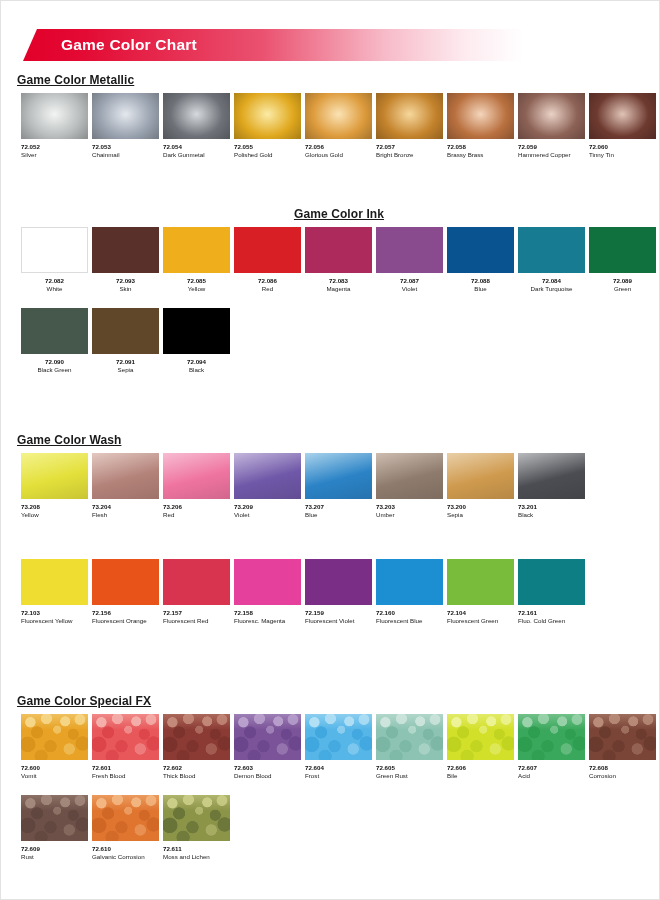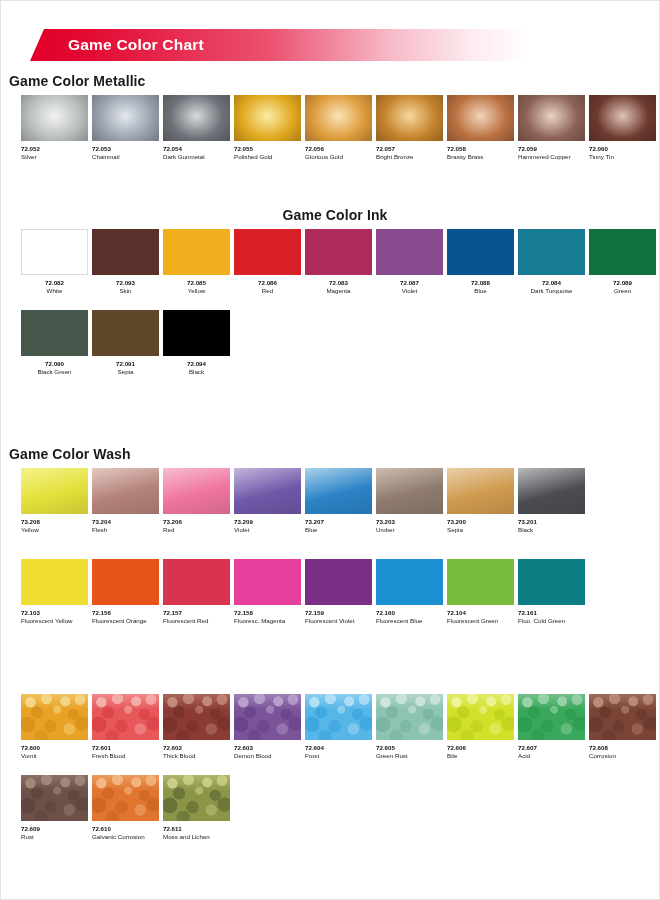--- a/index.html
+++ b/index.html
@@ -16,21 +16,21 @@
     width: 660px;
     height: 900px;
     background: #ffffff;
     border: 1px solid #e2e2e2;
     overflow: hidden;
   }
 
   
   .banner-wrap {
     position: absolute;
-    left: 7px;
+    left: 0;
     top: 28px;
     width: 536px;
     height: 32px;
   }
   .banner {
     position: absolute;
     left: 22px;
     top: 0;
     width: 500px;
     height: 32px;
@@ -48,26 +48,27 @@
     font-weight: 600;
     color: #ffffff;
     letter-spacing: 0.2px;
     white-space: nowrap;
   }
 
   
   .section { position: absolute; left: 0; width: 660px; }
 
   .section-title {
-    margin-left: 8px;
-    font-size: 14px;
+    margin-left: 16px;
+    font-size: 12px;
     font-weight: 700;
     color: #1a1a1a;
     letter-spacing: 0.1px;
     margin-bottom: 6px;
+    text-decoration: underline;
   }
 
   .swatch-row {
     display: flex;
     margin-left: 20px;
     gap: 4px;
     flex-wrap: nowrap;
   }
 
   .swatch-cell { width: 67px; flex: 0 0 67px; }
@@ -219,21 +220,21 @@
             <div class="chip-code">72.091</div>
             <div class="chip-name">Sepia</div>
           </div>
           <div class="swatch-cell">
             <div class="chip" style="background: rgb(0, 0, 0);"></div>
             <div class="chip-code">72.094</div>
             <div class="chip-name">Black</div>
           </div>
         </div>
       </div>
-      <div class="section" style="top: 445px;">
+      <div class="section" style="top: 432px;">
         <div class="section-title">Game Color Wash</div>
         <div class="swatch-row">
           <div class="swatch-cell">
             <div class="chip" style="background: linear-gradient(165deg, rgb(244, 243, 140) 0%, rgb(227, 224, 59) 55%, rgb(200, 197, 52) 100%);"></div>
             <div class="chip-code">73.208</div>
             <div class="chip-name">Yellow</div>
           </div>
           <div class="swatch-cell">
             <div class="chip" style="background: linear-gradient(165deg, rgb(227, 201, 194) 0%, rgb(179, 130, 121) 55%, rgb(158, 114, 106) 100%);"></div>
             <div class="chip-code">73.204</div>
@@ -309,20 +310,21 @@
             <div class="chip-name">Fluorescent Green</div>
           </div>
           <div class="swatch-cell">
             <div class="chip" style="background: rgb(13, 127, 132);"></div>
             <div class="chip-code">72.161</div>
             <div class="chip-name">Fluo. Cold Green</div>
           </div>
         </div>
       </div>
       <div class="section" style="top: 693px;">
+        <div class="section-title">Game Color Special FX</div>
         <div class="swatch-row">
           <div class="swatch-cell">
             <div class="chip" style="background-color: rgb(232, 163, 38); background-image: radial-gradient(circle at 14% 18%, rgba(246, 217, 140, 0.95) 0px, rgba(246, 217, 140, 0.95) 7%, transparent 8%), radial-gradient(circle at 38% 10%, rgba(246, 217, 140, 0.85) 0px, rgba(246, 217, 140, 0.85) 9%, transparent 10%), radial-gradient(circle at 66% 16%, rgba(246, 217, 140, 0.9) 0px, rgba(246, 217, 140, 0.9) 8%, transparent 9%), radial-gradient(circle at 88% 12%, rgba(246, 217, 140, 0.8) 0px, rgba(246, 217, 140, 0.8) 7%, transparent 8%), radial-gradient(circle at 24% 40%, rgba(214, 143, 24, 0.75) 0px, rgba(214, 143, 24, 0.75) 10%, transparent 11%), radial-gradient(circle at 54% 34%, rgba(246, 217, 140, 0.55) 0px, rgba(246, 217, 140, 0.55) 8%, transparent 9%), radial-gradient(circle at 78% 44%, rgba(214, 143, 24, 0.7) 0px, rgba(214, 143, 24, 0.7) 9%, transparent 10%), radial-gradient(circle at 10% 66%, rgba(214, 143, 24, 0.8) 0px, rgba(214, 143, 24, 0.8) 11%, transparent 12%), radial-gradient(circle at 44% 70%, rgba(214, 143, 24, 0.65) 0px, rgba(214, 143, 24, 0.65) 12%, transparent 13%), radial-gradient(circle at 72% 76%, rgba(246, 217, 140, 0.4) 0px, rgba(246, 217, 140, 0.4) 9%, transparent 10%), radial-gradient(circle at 92% 64%, rgba(214, 143, 24, 0.7) 0px, rgba(214, 143, 24, 0.7) 10%, transparent 11%), radial-gradient(circle at 30% 92%, rgba(214, 143, 24, 0.6) 0px, rgba(214, 143, 24, 0.6) 10%, transparent 11%), linear-gradient(rgba(246, 217, 140, 0.55) 0%, transparent 34%);"></div>
             <div class="chip-code">72.600</div>
             <div class="chip-name">Vomit</div>
           </div>
           <div class="swatch-cell">
             <div class="chip" style="background-color: rgb(232, 87, 90); background-image: radial-gradient(circle at 14% 18%, rgba(245, 179, 174, 0.95) 0px, rgba(245, 179, 174, 0.95) 7%, transparent 8%), radial-gradient(circle at 38% 10%, rgba(245, 179, 174, 0.85) 0px, rgba(245, 179, 174, 0.85) 9%, transparent 10%), radial-gradient(circle at 66% 16%, rgba(245, 179, 174, 0.9) 0px, rgba(245, 179, 174, 0.9) 8%, transparent 9%), radial-gradient(circle at 88% 12%, rgba(245, 179, 174, 0.8) 0px, rgba(245, 179, 174, 0.8) 7%, transparent 8%), radial-gradient(circle at 24% 40%, rgba(217, 63, 70, 0.75) 0px, rgba(217, 63, 70, 0.75) 10%, transparent 11%), radial-gradient(circle at 54% 34%, rgba(245, 179, 174, 0.55) 0px, rgba(245, 179, 174, 0.55) 8%, transparent 9%), radial-gradient(circle at 78% 44%, rgba(217, 63, 70, 0.7) 0px, rgba(217, 63, 70, 0.7) 9%, transparent 10%), radial-gradient(circle at 10% 66%, rgba(217, 63, 70, 0.8) 0px, rgba(217, 63, 70, 0.8) 11%, transparent 12%), radial-gradient(circle at 44% 70%, rgba(217, 63, 70, 0.65) 0px, rgba(217, 63, 70, 0.65) 12%, transparent 13%), radial-gradient(circle at 72% 76%, rgba(245, 179, 174, 0.4) 0px, rgba(245, 179, 174, 0.4) 9%, transparent 10%), radial-gradient(circle at 92% 64%, rgba(217, 63, 70, 0.7) 0px, rgba(217, 63, 70, 0.7) 10%, transparent 11%), radial-gradient(circle at 30% 92%, rgba(217, 63, 70, 0.6) 0px, rgba(217, 63, 70, 0.6) 10%, transparent 11%), linear-gradient(rgba(245, 179, 174, 0.55) 0%, transparent 34%);"></div>
             <div class="chip-code">72.601</div>
             <div class="chip-name">Fresh Blood</div>

